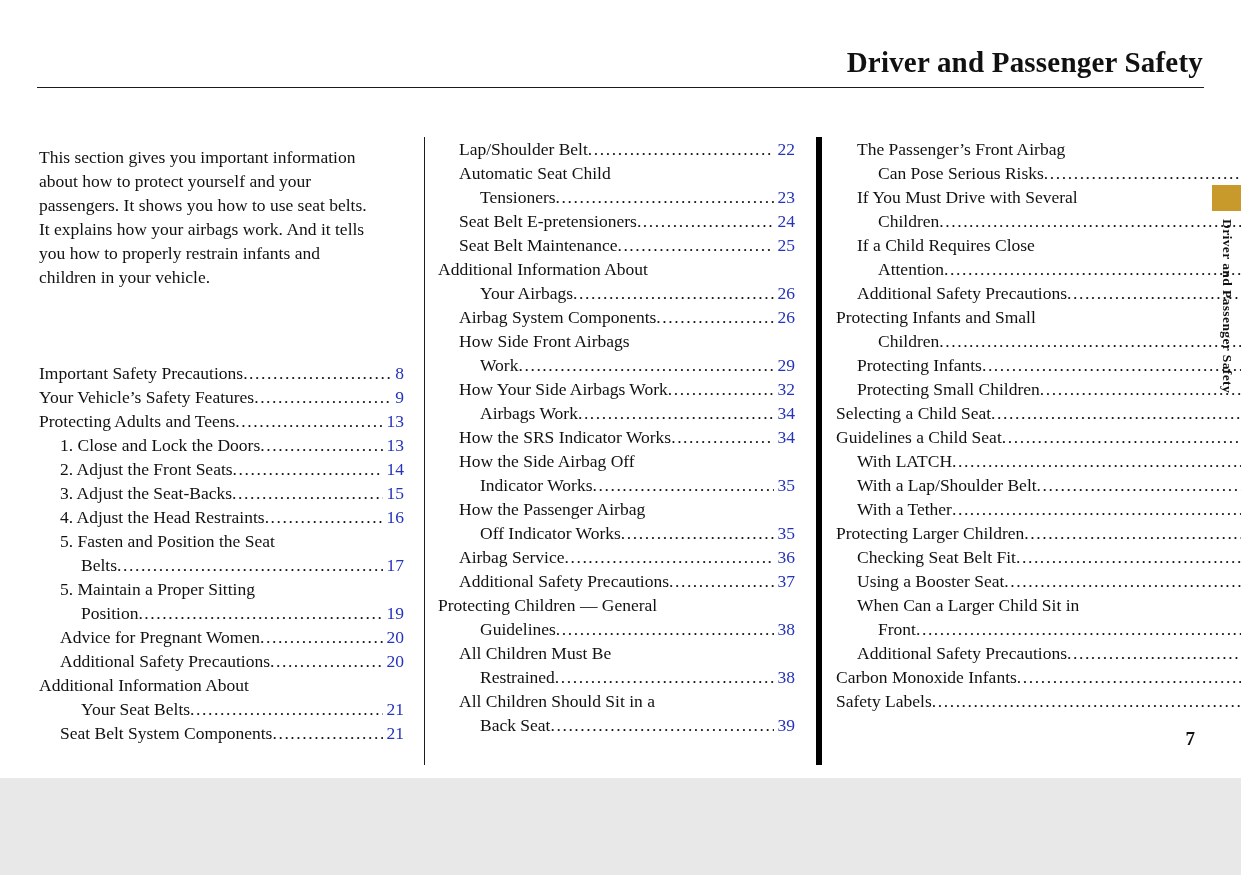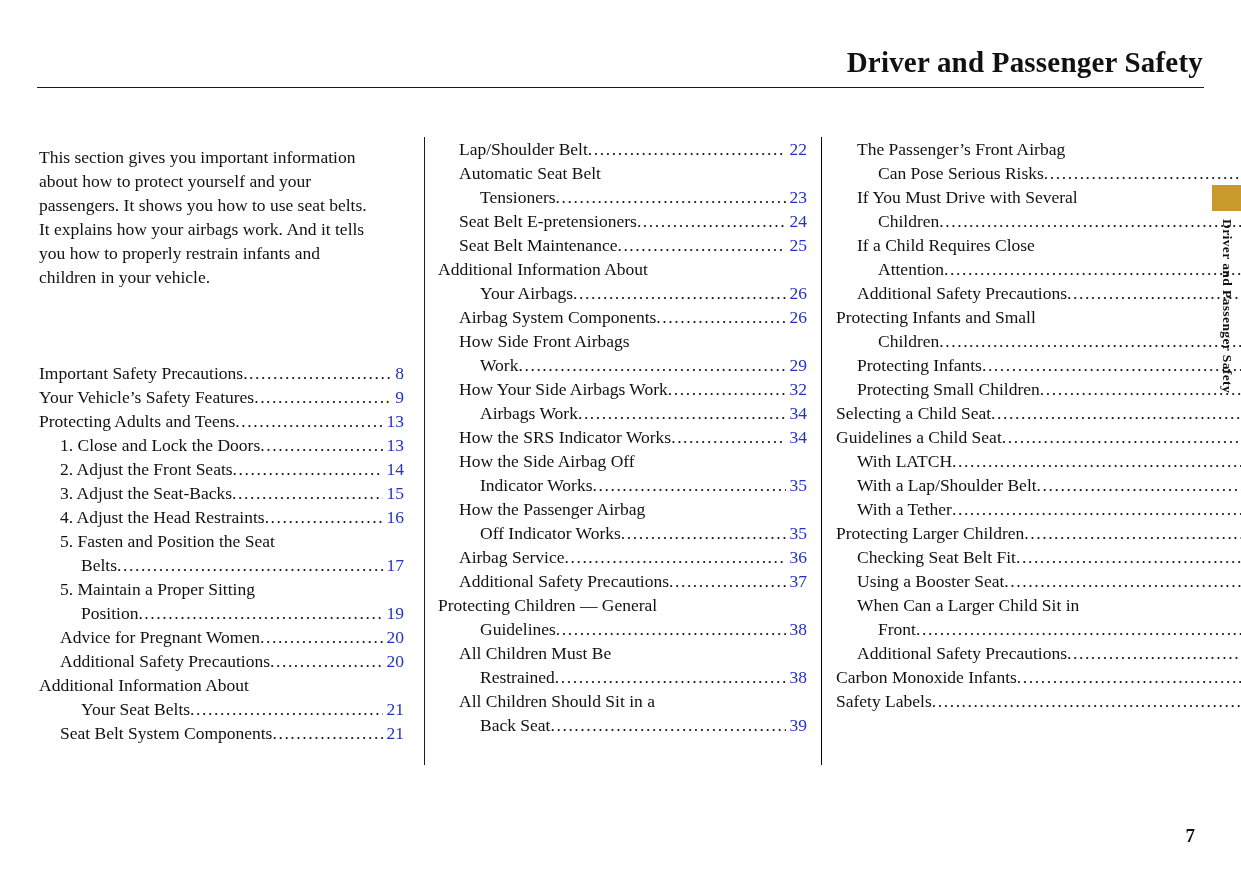--- a/index.html
+++ b/index.html
@@ -1,19 +1,19 @@
 <!DOCTYPE html>
 <html style="--accent: #2433bb; --tab: #c8992b;"><head>
 <meta charset="utf-8">
 <style>
   html, body { margin: 0; padding: 0; background: #e8e8e8; }
   .page {
     position: relative;
     width: 1241px;
-    height: 875px;
+    height: 778px;
     background: #ffffff;
     font-family: "Liberation Serif", "DejaVu Serif", serif;
     color: #111111;
     overflow: hidden;
     margin: 0 auto;
   }
   .page-header { padding: 46px 38px 0 0; text-align: right; }
   .page-title {
     font-size: 29px;
     font-weight: bold;
@@ -26,21 +26,21 @@
     margin: 8px 37px 0 37px;
     height: 0;
   }
   .columns {
     display: flex;
     margin: 49px 38px 0 39px;
     min-height: 628px;
   }
   .col { box-sizing: border-box; }
   .col-1 { width: 386px; padding-right: 20px; border-right: 1px solid #1c1c1c; }
-  .col-2 { width: 397px; padding-left: 13px; padding-right: 14px; border-right: 1px solid #000000; }
+  .col-2 { width: 397px; padding-left: 13px; padding-right: 21px; border-right: 6px solid #000000; }
   .col-3 { flex: 1; padding-left: 14px; }
   .intro {
     margin: 8px 0 72px 0;
     max-width: 334px;
     font-size: 17.5px;
     line-height: 24px;
   }
   .toc-line {
     display: flex;
     align-items: baseline;
@@ -184,21 +184,21 @@
         </div>
     </div>
     <div class="col col-2">
       <div class="toc-list">
           <div class="toc-line indent-1">
             <span class="toc-text">Lap/Shoulder Belt</span>
             <span class="toc-dots"></span>
             <span class="toc-page">22</span>
           </div>
           <div class="toc-line indent-1">
-            <span class="toc-text">Automatic Seat Belt</span>
+            <span class="toc-text">Automatic Seat Child</span>
           </div>
           <div class="toc-line indent-2">
             <span class="toc-text">Tensioners</span>
             <span class="toc-dots"></span>
             <span class="toc-page">23</span>
           </div>
           <div class="toc-line indent-1">
             <span class="toc-text">Seat Belt E-pretensioners</span>
             <span class="toc-dots"></span>
             <span class="toc-page">24</span>

